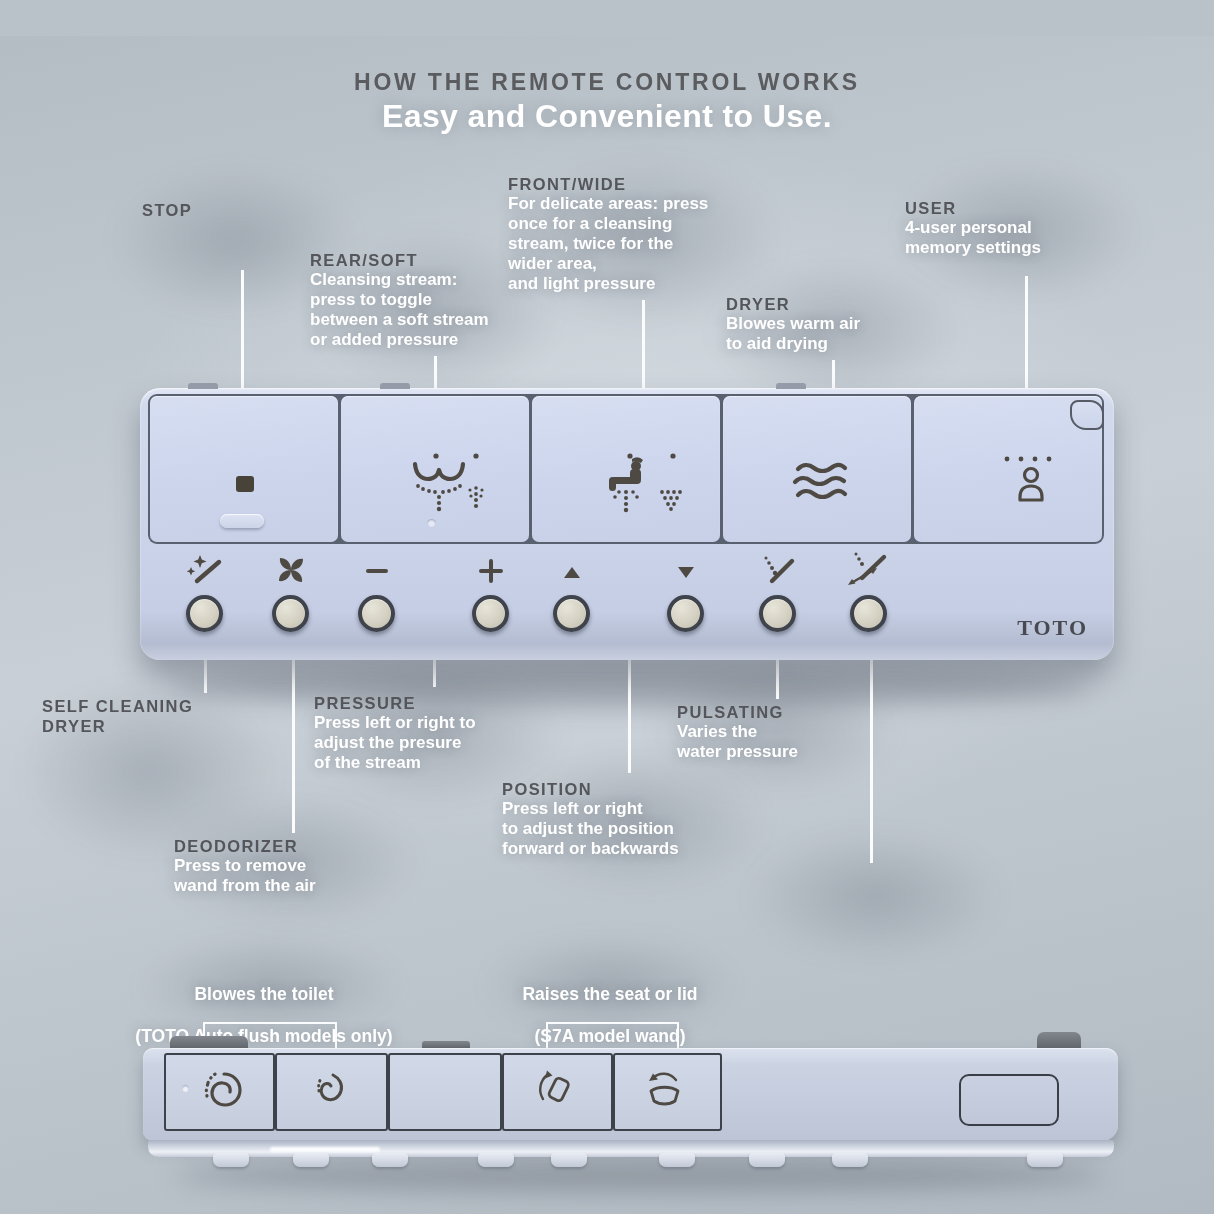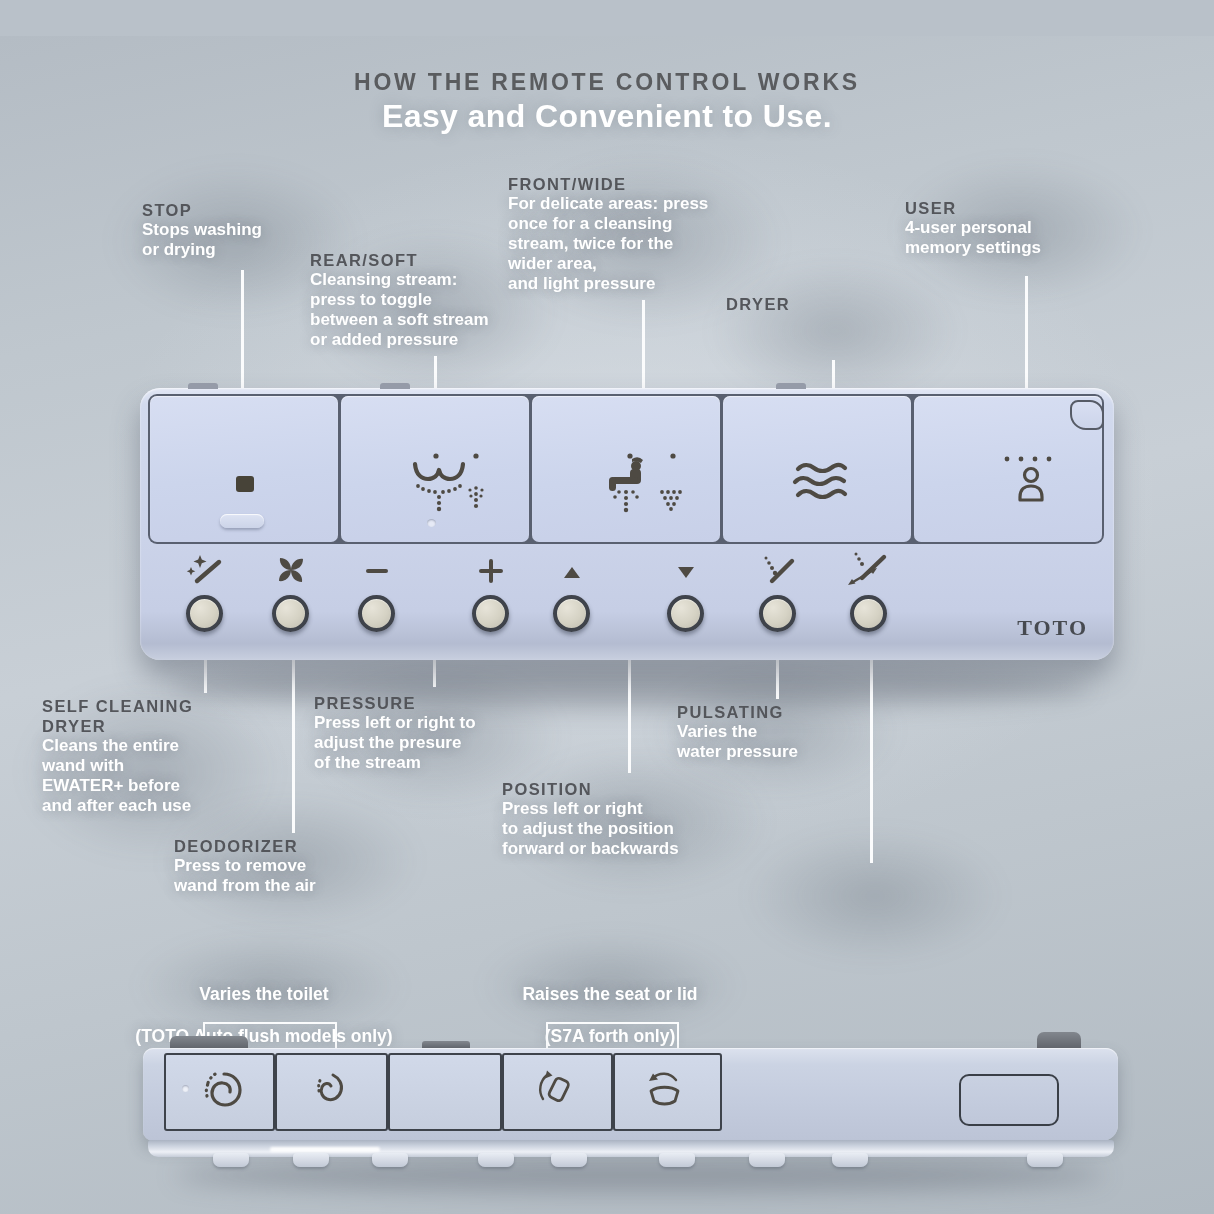--- a/index.html
+++ b/index.html
@@ -87,54 +87,50 @@
   <div class="blob" style="left:130px;top:895px;width:280px;height:110px"></div>
   <div class="blob" style="left:475px;top:895px;width:270px;height:110px"></div>
   <div class="softshadow" style="left:170px;top:628px;width:920px;height:44px"></div>
   <div class="softshadow" style="left:175px;top:1122px;width:930px;height:34px"></div>
 
   <div class="t1">HOW THE REMOTE CONTROL WORKS</div>
   <div class="t2">Easy and Convenient to Use.</div>
 
   <div class="co" style="left:142px;top:164px;width:200px">
     <div class="co-h">STOP</div>
-    <div class="co-b">Stops washing
-or drying</div>
   </div>
   <div class="co" style="left:310px;top:214px;width:250px">
     <div class="co-h">REAR/SOFT</div>
     <div class="co-b">Cleansing stream:
 press to toggle
 between a soft stream
 or added pressure</div>
   </div>
   <div class="co" style="left:508px;top:138px;width:270px">
     <div class="co-h">FRONT/WIDE</div>
     <div class="co-b">For delicate areas: press
 once for a cleansing
 stream, twice for the
 wider area,
 and light pressure</div>
   </div>
   <div class="co" style="left:726px;top:258px;width:220px">
     <div class="co-h">DRYER</div>
+    <div class="co-b">Blowes warm air
+to aid drying</div>
   </div>
   <div class="co" style="left:905px;top:162px;width:230px">
     <div class="co-h">USER</div>
     <div class="co-b">4-user personal
 memory settings</div>
   </div>
 
   <div class="co" style="left:42px;top:660px;width:210px">
     <div class="co-h">SELF CLEANING
 DRYER</div>
-    <div class="co-b">Cleans the entire
-wand with
-EWATER+ before
-and after each use</div>
   </div>
   <div class="co" style="left:174px;top:800px;width:230px">
     <div class="co-h">DEODORIZER</div>
     <div class="co-b">Press to remove
 wand from the air</div>
   </div>
   <div class="co" style="left:314px;top:657px;width:240px">
     <div class="co-h">PRESSURE</div>
     <div class="co-b">Press left or right to
 adjust the presure
@@ -296,26 +292,26 @@
     <div class="rbtn" style="left:332px"></div>
     <div class="rbtn" style="left:413px"></div>
     <div class="rbtn" style="left:527px"></div>
     <div class="rbtn" style="left:619px"></div>
     <div class="rbtn" style="left:710px"></div>
 
     <div class="toto">TOTO</div>
   </div>
 
   <div class="blabel" style="left:94px;top:927px;width:340px">
-    <div>Varies the toilet</div>
+    <div>Blowes the toilet</div>
     <div>(TOTO Auto flush models only)</div>
   </div>
   <div class="blabel" style="left:470px;top:927px;width:280px">
     <div>Raises the seat or lid</div>
-    <div>(S7A forth only)</div>
+    <div>(S7A model wand)</div>
   </div>
   <div class="bracket" style="left:203px;top:986px;width:130px;height:26px"></div>
   <div class="bracket" style="left:546px;top:986px;width:129px;height:26px"></div>
 
   <div class="remote-side">
     <div class="knob" style="left:27px;top:-12px;width:78px;height:12px;border-radius:6px 6px 0 0"></div>
     <div class="knob" style="left:279px;top:-7px;width:48px;height:7px;border-radius:3px 3px 0 0"></div>
     <div class="knob" style="left:894px;top:-16px;width:44px;height:16px;border-radius:7px 7px 0 0"></div>
 
     <div class="sbtn" style="left:21px;width:111px"></div>

